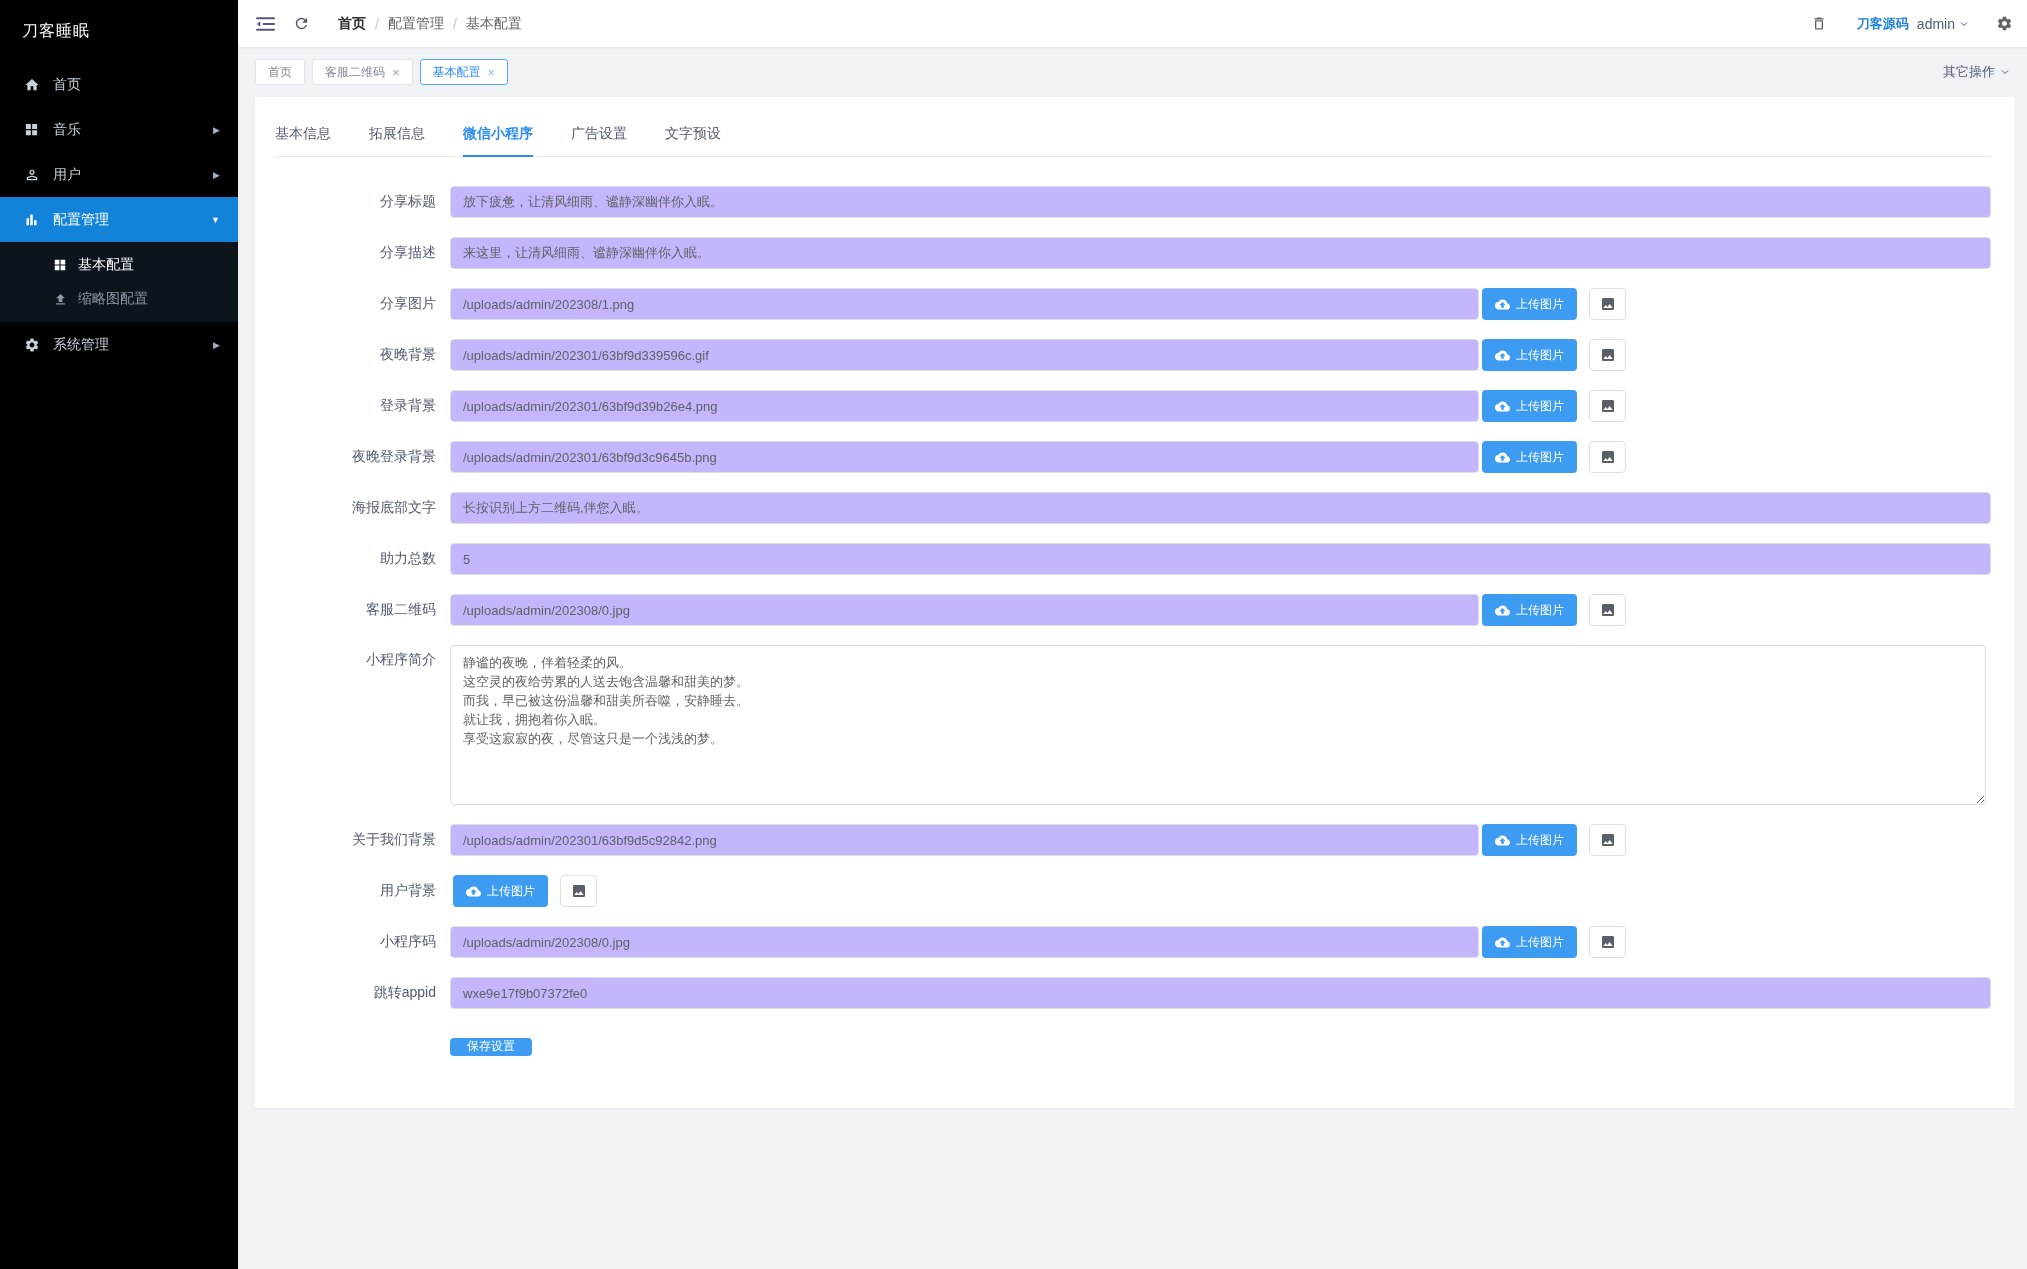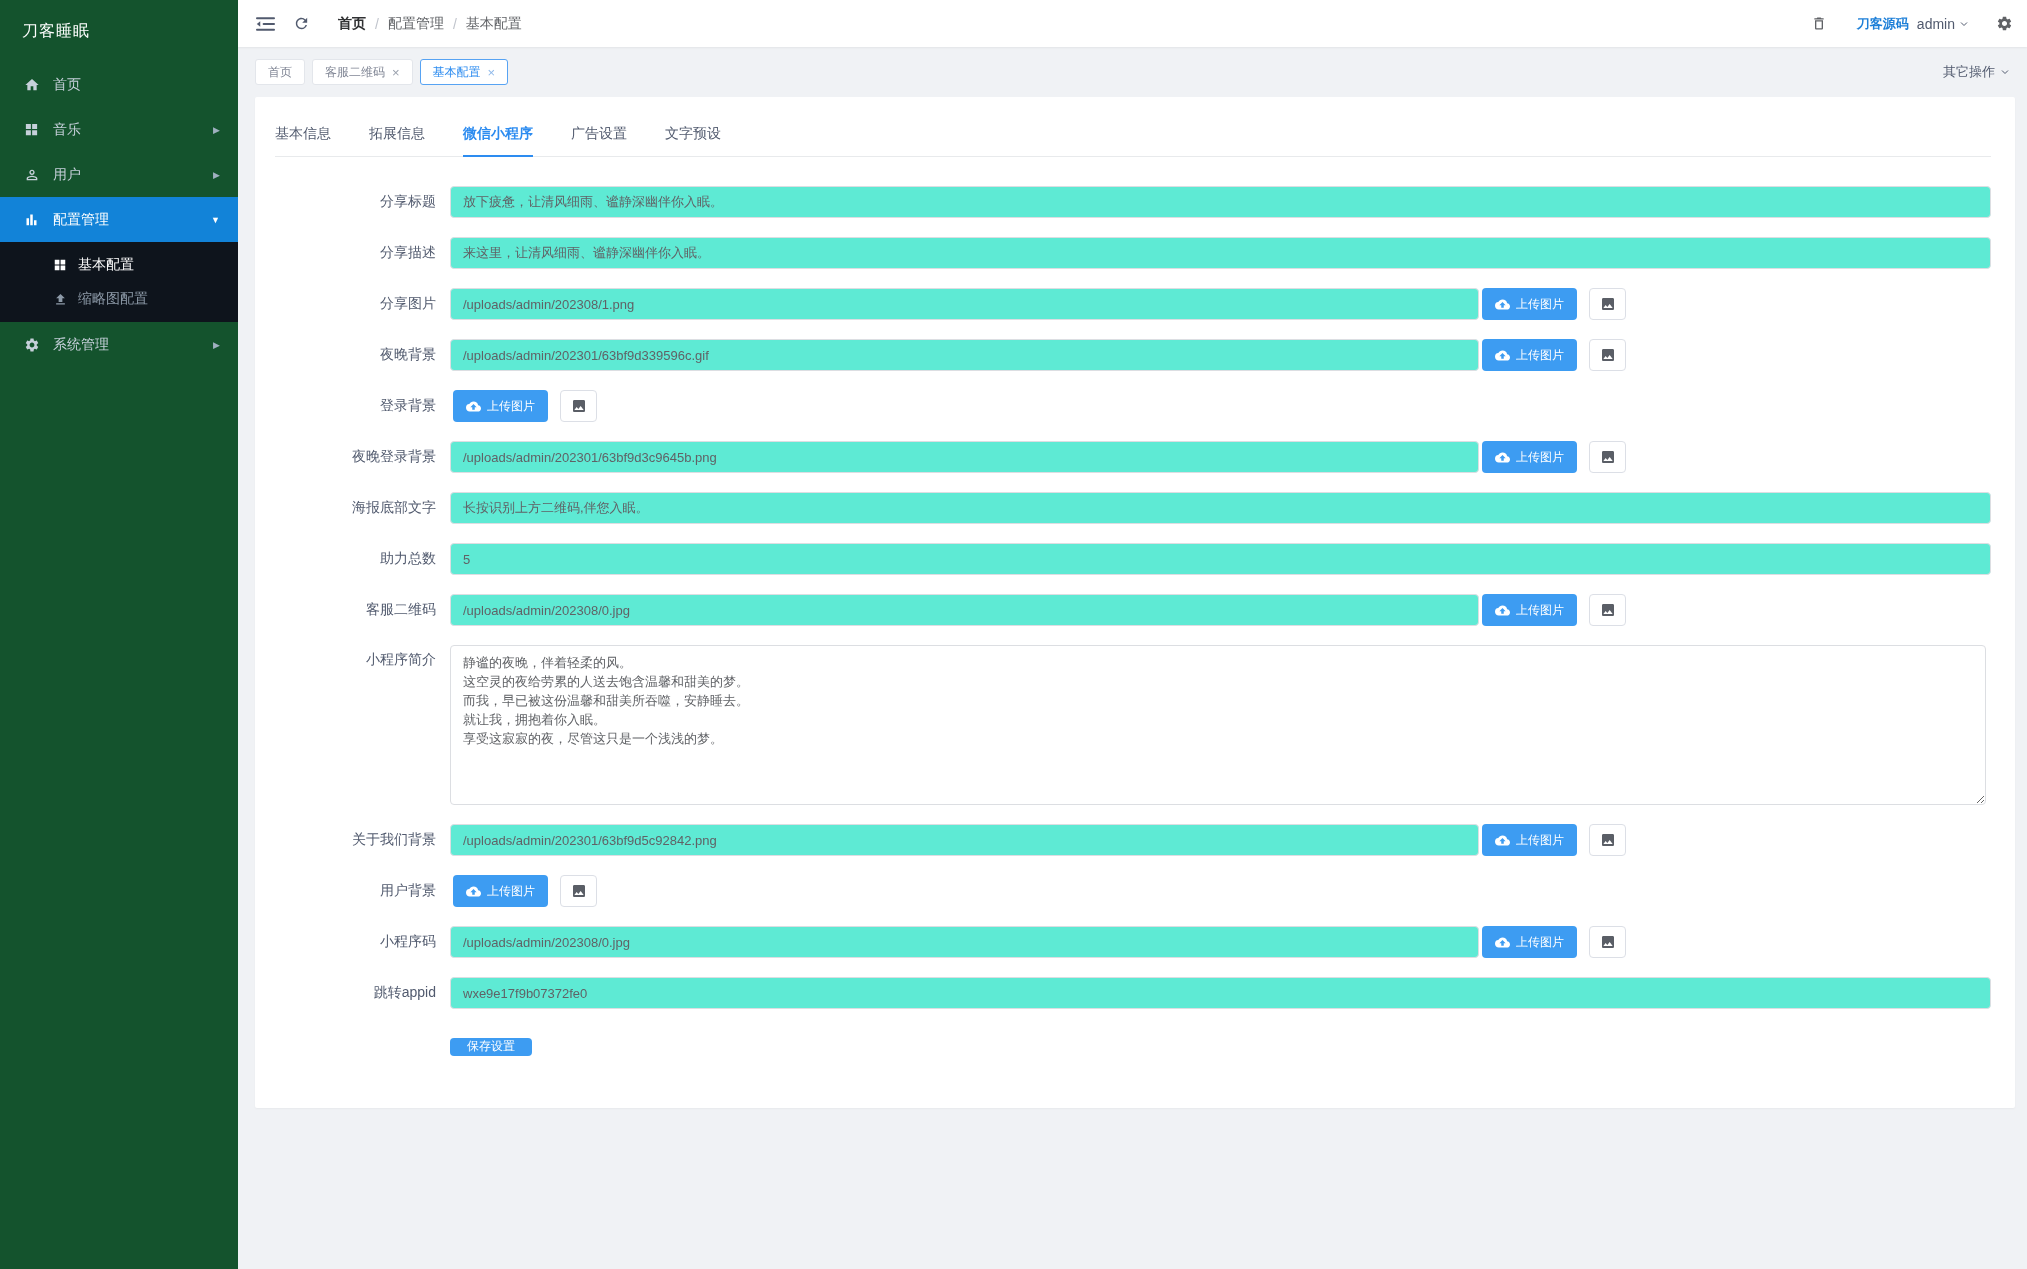--- a/index.html
+++ b/index.html
@@ -1,20 +1,20 @@
 <!DOCTYPE html>
 <html><head>
 <meta charset="utf-8">
 <style>
   * { margin:0; padding:0; box-sizing:border-box; }
   html,body { width:2027px; height:1269px; overflow:hidden; font-family:"Liberation Sans","DejaVu Sans",sans-serif; }
   body { display:flex; background:#f0f2f5; }
 
   
-  .sidebar { width:238px; min-width:238px; height:100%; background:#14532d; color:#c6d0da; }
+  .sidebar { width:238px; min-width:238px; height:100%; background:#000000; color:#c6d0da; }
   .brand { height:62px; display:flex; align-items:center; padding-left:22px; color:#fff; font-size:16px; letter-spacing:1px; }
   .menu-item { height:45px; display:flex; align-items:center; padding:0 18px 0 23px; font-size:14px; cursor:pointer; color:#c6d0da; }
   .menu-item .mi-icon { width:17px; height:17px; margin-right:13px; display:flex; align-items:center; justify-content:center; }
   .menu-item .mi-label { flex:1; }
   .menu-item .mi-arrow { font-size:9px; color:#9fb0bf; }
   .menu-item.active { background:#1283d8; color:#fff; }
   .menu-item.active .mi-arrow { color:#fff; }
   .submenu { background:#0e141c; padding:6px 0; }
   .submenu-item { height:34px; display:flex; align-items:center; padding-left:52px; font-size:14px; cursor:pointer; color:#8d9aa8; }
   .submenu-item .mi-icon { width:16px; height:16px; margin-right:10px; display:flex; align-items:center; justify-content:center; }
@@ -55,21 +55,21 @@
   .form-tabs { display:flex; gap:38px; border-bottom:1px solid #e8eaec; padding-top:8px; }
   .form-tab { font-size:14px; color:#515a6e; padding-bottom:13px; cursor:pointer; position:relative; }
   .form-tab.active { color:#2d8cf0;font-weight:bold; }
   .form-tab.active::after { content:""; position:absolute; left:0; right:0; bottom:-1px; height:2px; background:#2d8cf0; }
 
   .form { margin-top:29px; }
   .form-row { display:flex; align-items:center; margin-bottom:19px; }
   .form-row.align-top { align-items:flex-start; }
   .f-label { width:161px; min-width:161px; text-align:right; font-size:14px; color:#515a6e; margin-right:14px; }
   .form-row.align-top .f-label { margin-top:6px; }
-  .f-input { height:32px; border:1px solid #dcdee2; border-radius:4px; padding:0 12px; font-size:13px; color:#606266; background:#5eead4; outline:none; font-family:"Liberation Sans","DejaVu Sans",sans-serif; }
+  .f-input { height:32px; border:1px solid #dcdee2; border-radius:4px; padding:0 12px; font-size:13px; color:#606266; background:#c4b5fd; outline:none; font-family:"Liberation Sans","DejaVu Sans",sans-serif; }
   .f-input.full { flex:1; }
   .f-input.w-upload { width:1029px; }
   .upload-btn { height:32px; margin-left:3px; background:#3d9cf2; color:#fff; border:none; border-radius:4px; font-size:12px; padding:0 13px; display:flex; align-items:center; gap:6px; cursor:pointer; }
   .img-btn { height:32px; width:37px; margin-left:12px; background:#fff; border:1px solid #dcdfe6; border-radius:4px; display:flex; align-items:center; justify-content:center; color:#5a5e66; cursor:pointer; }
   .f-textarea { flex:1; height:160px; border:1px solid #dcdee2; border-radius:4px; padding:7px 12px; font-size:13px; line-height:19px; color:#606266; resize:vertical; outline:none; max-width:1536px; font-family:"Liberation Sans","DejaVu Sans",sans-serif; }
   .save-row { margin-left:175px; margin-top:27px; }
   .save-btn { height:18px; background:#3d9cf2; color:#fff; border:none; border-radius:4px; font-size:12px; padding:0 17px; cursor:pointer; }
 </style>
 </head>
 <body>
@@ -266,20 +266,21 @@
           </button>
           <span class="img-btn">
             <svg width="16" height="16" viewBox="0 0 24 24" fill="currentColor">
                 <path d="M21 19V5c0-1.1-.9-2-2-2H5c-1.1 0-2 .9-2 2v14c0 1.1.9 2 2 2h14c1.1 0 2-.9 2-2zM8.5 13.5l2.5 3.01L14.5 12l4.5 6H5l3.5-4.5z"></path>
               </svg>
           </span>
         </div>
 
         <div class="form-row">
           <span class="f-label">登录背景</span>
+          <input class="f-input w-upload" value="/uploads/admin/202301/63bf9d39b26e4.png" style="">
           <button class="upload-btn">
             <svg width="15" height="15" viewBox="0 0 24 24" fill="currentColor">
                 <path d="M19.35 10.04A7.49 7.49 0 0 0 12 4C9.11 4 6.6 5.64 5.35 8.04A5.994 5.994 0 0 0 0 14c0 3.31 2.69 6 6 6h13c2.76 0 5-2.24 5-5 0-2.64-2.05-4.78-4.65-4.96zM14 13v4h-4v-4H7l5-5 5 5h-3z"></path>
               </svg>
             <span>上传图片</span>
           </button>
           <span class="img-btn">
             <svg width="16" height="16" viewBox="0 0 24 24" fill="currentColor">
                 <path d="M21 19V5c0-1.1-.9-2-2-2H5c-1.1 0-2 .9-2 2v14c0 1.1.9 2 2 2h14c1.1 0 2-.9 2-2zM8.5 13.5l2.5 3.01L14.5 12l4.5 6H5l3.5-4.5z"></path>
               </svg>

